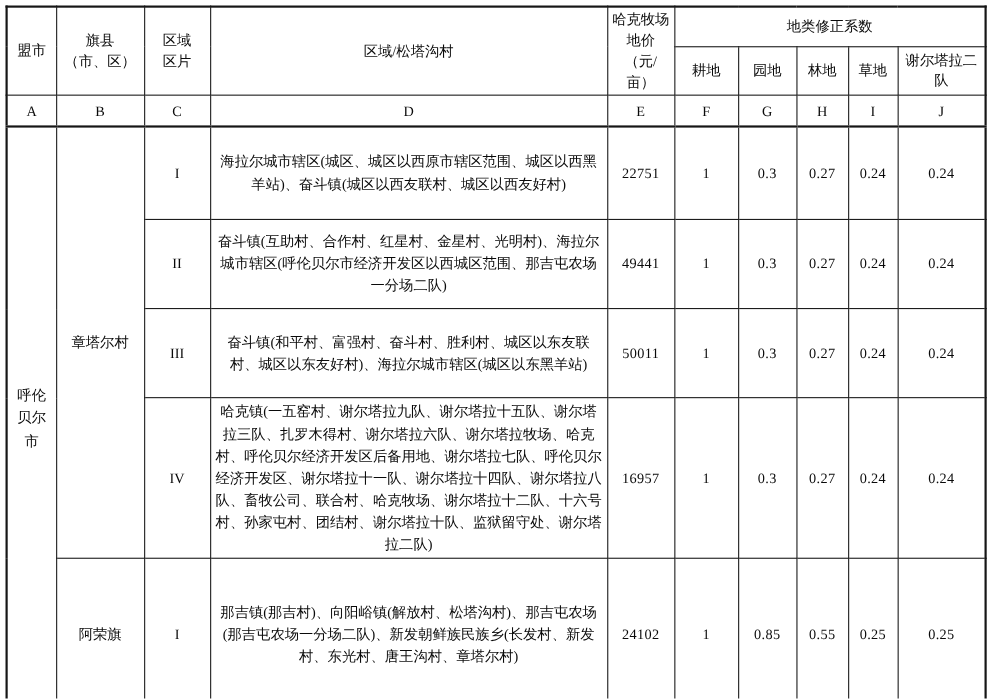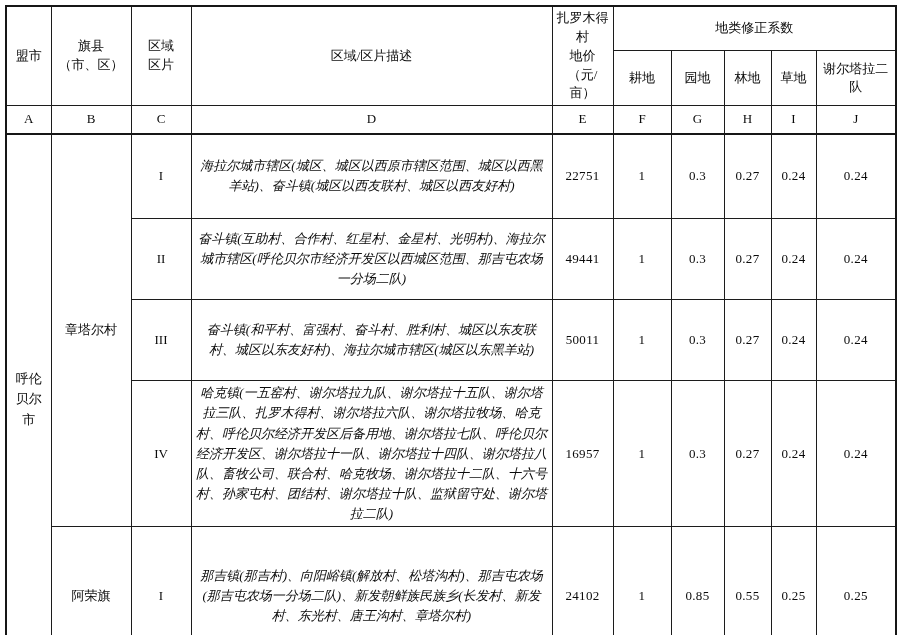--- a/index.html
+++ b/index.html
@@ -41,21 +41,20 @@
   tr.r1 { height: 85px; }
   tr.r2 { height: 81px; }
   tr.r3 { height: 81px; }
   tr.r4 { height: 141px; }
   tr.r5 { height: 139px; }
   td.desc {
     text-align: left;
     padding: 4px 6px 4px 5px;
     line-height: 1.55;
     font-size: 13px;
-    font-style: italic;
   }
   td.num { font-size: 13px; letter-spacing: 0.3px; }
   td.zone { font-size: 14px; }
   td.city, td.county { line-height: 1.6; }
 </style>
 </head>
 <body>
 
 <div class="page">
   <table class="land-table">
@@ -73,22 +72,22 @@
     </colgroup>
 
     <tbody>
 
       <tr class="h1">
         <th rowspan="2" class="prewrap">盟市</th>
         <th rowspan="2" class="prewrap">旗县
 （市、区）</th>
         <th rowspan="2" class="prewrap">区域
 区片</th>
-        <th rowspan="2">区域/区片描述</th>
-        <th rowspan="2" class="prewrap">扎罗木得村
+        <th rowspan="2">区域/松塔沟村</th>
+        <th rowspan="2" class="prewrap">哈克牧场
 地价
 （元/亩）</th>
         <th colspan="5">地类修正系数</th>
       </tr>
 
       <tr class="h2">
         <th>耕地</th>
         <th>园地</th>
         <th>林地</th>
         <th>草地</th>

